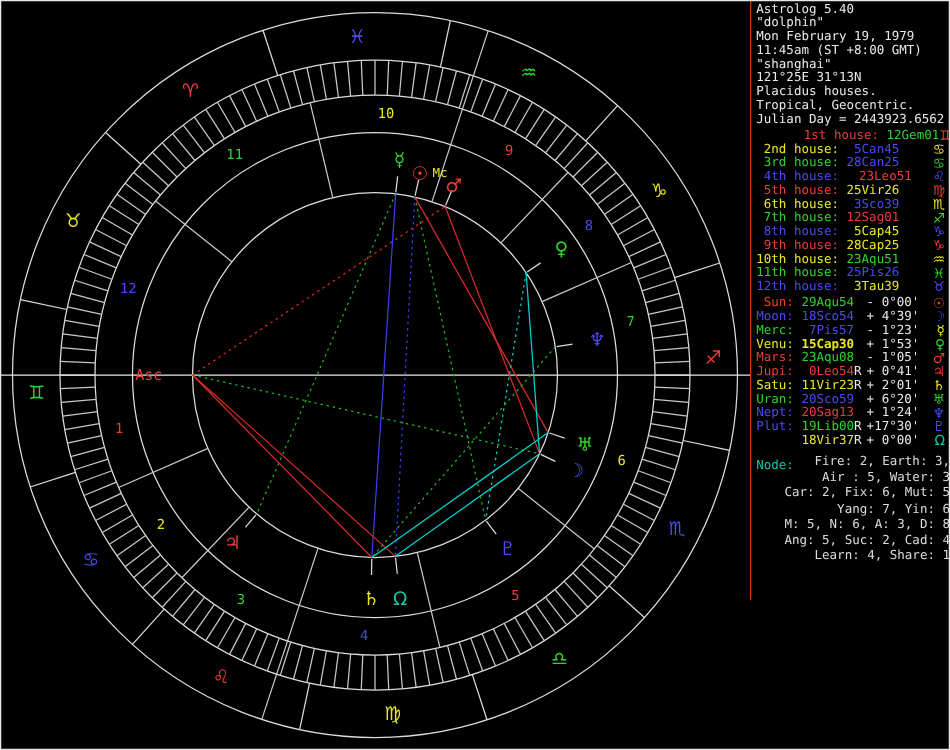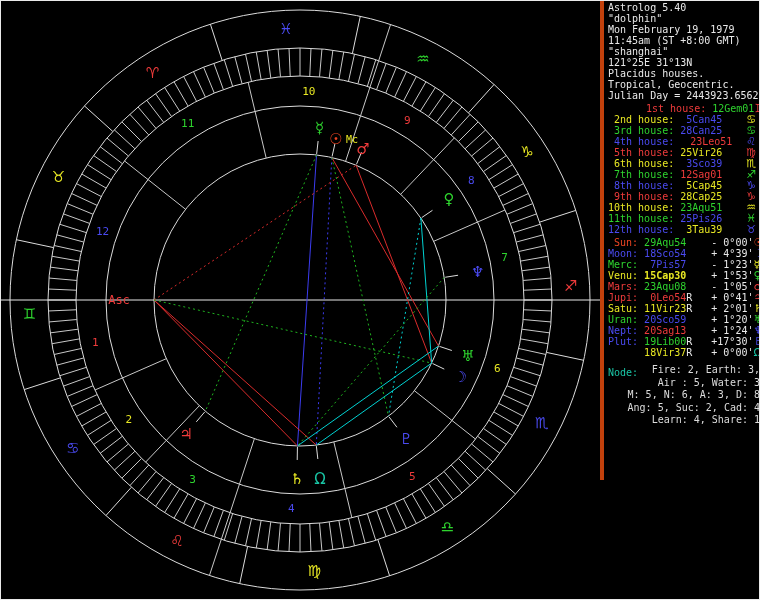--- a/index.html
+++ b/index.html
@@ -1,29 +1,29 @@
 <!DOCTYPE html>
 <html><head>
 <meta charset="utf-8">
 <style>
   html,body{margin:0;padding:0;background:#000;}
   body{width:760px;height:600px;position:relative;overflow:hidden;
        font-family:"DejaVu Sans Mono",monospace;}
   .frame{position:absolute;inset:0;border:1px solid #e9e9e9;pointer-events:none;z-index:50;}
   #chart-pane{position:absolute;left:0;top:0;width:600px;height:600px;}
   #sidebar{position:absolute;left:600px;top:0;width:160px;height:480px;
-           border-left:4px solid #c2410c;box-sizing:border-box;background:#000;}
+           border-left:1px solid #c2410c;box-sizing:border-box;background:#000;}
   .hdr{color:#e9e9e9;font-size:10px;line-height:11px;white-space:pre;padding-left:4px;}
   #sidebar .block{margin-top:2px;}
   .row{display:flex;align-items:center;height:11px;font-size:10px;line-height:11px;
        white-space:pre;padding:0 4px;}
   .row .lab{flex:none;}
   .row .val{flex:none;margin-left:6px;}
   .row .ret{flex:none;color:#e9e9e9;}
-  .row .off{flex:none;margin-left:19px;color:#e9e9e9;}
+  .row .off{flex:none;margin-left:4px;color:#e9e9e9;}
   .row .gly{margin-left:auto;font-family:"DejaVu Sans",sans-serif;font-size:11px;line-height:11px;}
   .stats{margin-top:6px;}
   .stats div{color:#dcdcdc;font-size:10px;line-height:12.5px;white-space:pre;padding-left:4px;text-align:right;}
   svg text{user-select:none;}
 </style>
 </head>
 <body>
 
 <div class="frame"></div>
 
@@ -295,26 +295,28 @@
       <div class="row"><span class="lab" style="color: rgb(74, 74, 240);">12th house:</span><span class="val" style="color: rgb(232, 232, 35);"> 3Tau39</span><span class="gly" style="color: rgb(74, 74, 240);">♉</span></div>
     </div>
   <div class="block" id="planet-list">
       <div class="row"><span class="lab" style="color: rgb(238, 68, 34);"> Sun:</span><span class="val" style="color: rgb(46, 211, 46);">29Aqu54</span><span class="ret"> </span><span class="off">- 0°00'</span><span class="gly" style="color: rgb(238, 68, 34);">☉</span></div>
       <div class="row"><span class="lab" style="color: rgb(74, 74, 240);">Moon:</span><span class="val" style="color: rgb(74, 74, 240);">18Sco54</span><span class="ret"> </span><span class="off">+ 4°39'</span><span class="gly" style="color: rgb(74, 74, 240);">☽</span></div>
       <div class="row"><span class="lab" style="color: rgb(46, 211, 46);">Merc:</span><span class="val" style="color: rgb(74, 74, 240);"> 7Pis57</span><span class="ret"> </span><span class="off">- 1°23'</span><span class="gly" style="color: rgb(232, 232, 35);">☿</span></div>
       <div class="row"><span class="lab" style="color: rgb(232, 232, 35);">Venu:</span><span class="val" style="color: rgb(232, 232, 35); font-weight: bold;">15Cap30</span><span class="ret"> </span><span class="off">+ 1°53'</span><span class="gly" style="color: rgb(46, 211, 46);">♀</span></div>
       <div class="row"><span class="lab" style="color: rgb(238, 59, 59);">Mars:</span><span class="val" style="color: rgb(46, 211, 46);">23Aqu08</span><span class="ret"> </span><span class="off">- 1°05'</span><span class="gly" style="color: rgb(238, 59, 59);">♂</span></div>
       <div class="row"><span class="lab" style="color: rgb(238, 59, 59);">Jupi:</span><span class="val" style="color: rgb(238, 59, 59);"> 0Leo54</span><span class="ret">R</span><span class="off">+ 0°41'</span><span class="gly" style="color: rgb(238, 59, 59);">♃</span></div>
       <div class="row"><span class="lab" style="color: rgb(232, 232, 35);">Satu:</span><span class="val" style="color: rgb(232, 232, 35);">11Vir23</span><span class="ret">R</span><span class="off">+ 2°01'</span><span class="gly" style="color: rgb(232, 232, 35);">♄</span></div>
-      <div class="row"><span class="lab" style="color: rgb(46, 211, 46);">Uran:</span><span class="val" style="color: rgb(74, 74, 240);">20Sco59</span><span class="ret"> </span><span class="off">+ 1°20'</span><span class="gly" style="color: rgb(46, 211, 46);">♅</span></div>
+      <div class="row"><span class="lab" style="color: rgb(46, 211, 46);">Uran:</span><span class="val" style="color: rgb(74, 74, 240);">20Sco59</span><span class="ret"> </span><span class="off">+ 6°20'</span><span class="gly" style="color: rgb(46, 211, 46);">♅</span></div>
       <div class="row"><span class="lab" style="color: rgb(74, 74, 240);">Nept:</span><span class="val" style="color: rgb(238, 59, 59);">20Sag13</span><span class="ret"> </span><span class="off">+ 1°24'</span><span class="gly" style="color: rgb(74, 74, 240);">♆</span></div>
       <div class="row"><span class="lab" style="color: rgb(74, 74, 240);">Plut:</span><span class="val" style="color: rgb(46, 211, 46);">19Lib00</span><span class="ret">R</span><span class="off">+17°30'</span><span class="gly" style="color: rgb(74, 74, 240);">♇</span></div>
       <div class="row"><span class="lab" style="color: rgb(25, 197, 165); margin-top: 40px;">Node:</span><span class="val" style="color: rgb(232, 232, 35);">18Vir37</span><span class="ret">R</span><span class="off">+ 0°00'</span><span class="gly" style="color: rgb(25, 197, 165);">Ω</span></div>
     </div>
 
   <div class="stats">
     <div>Fire: 2, Earth: 3,</div>
     <div>Air : 5, Water: 3</div>
+    <div>Car: 2, Fix: 6, Mut: 5</div>
+    <div>Yang: 7, Yin: 6</div>
     <div>M: 5, N: 6, A: 3, D: 8</div>
     <div>Ang: 5, Suc: 2, Cad: 4</div>
     <div>Learn: 4, Share: 1</div>
   </div>
 </div>
 
 </body></html>

